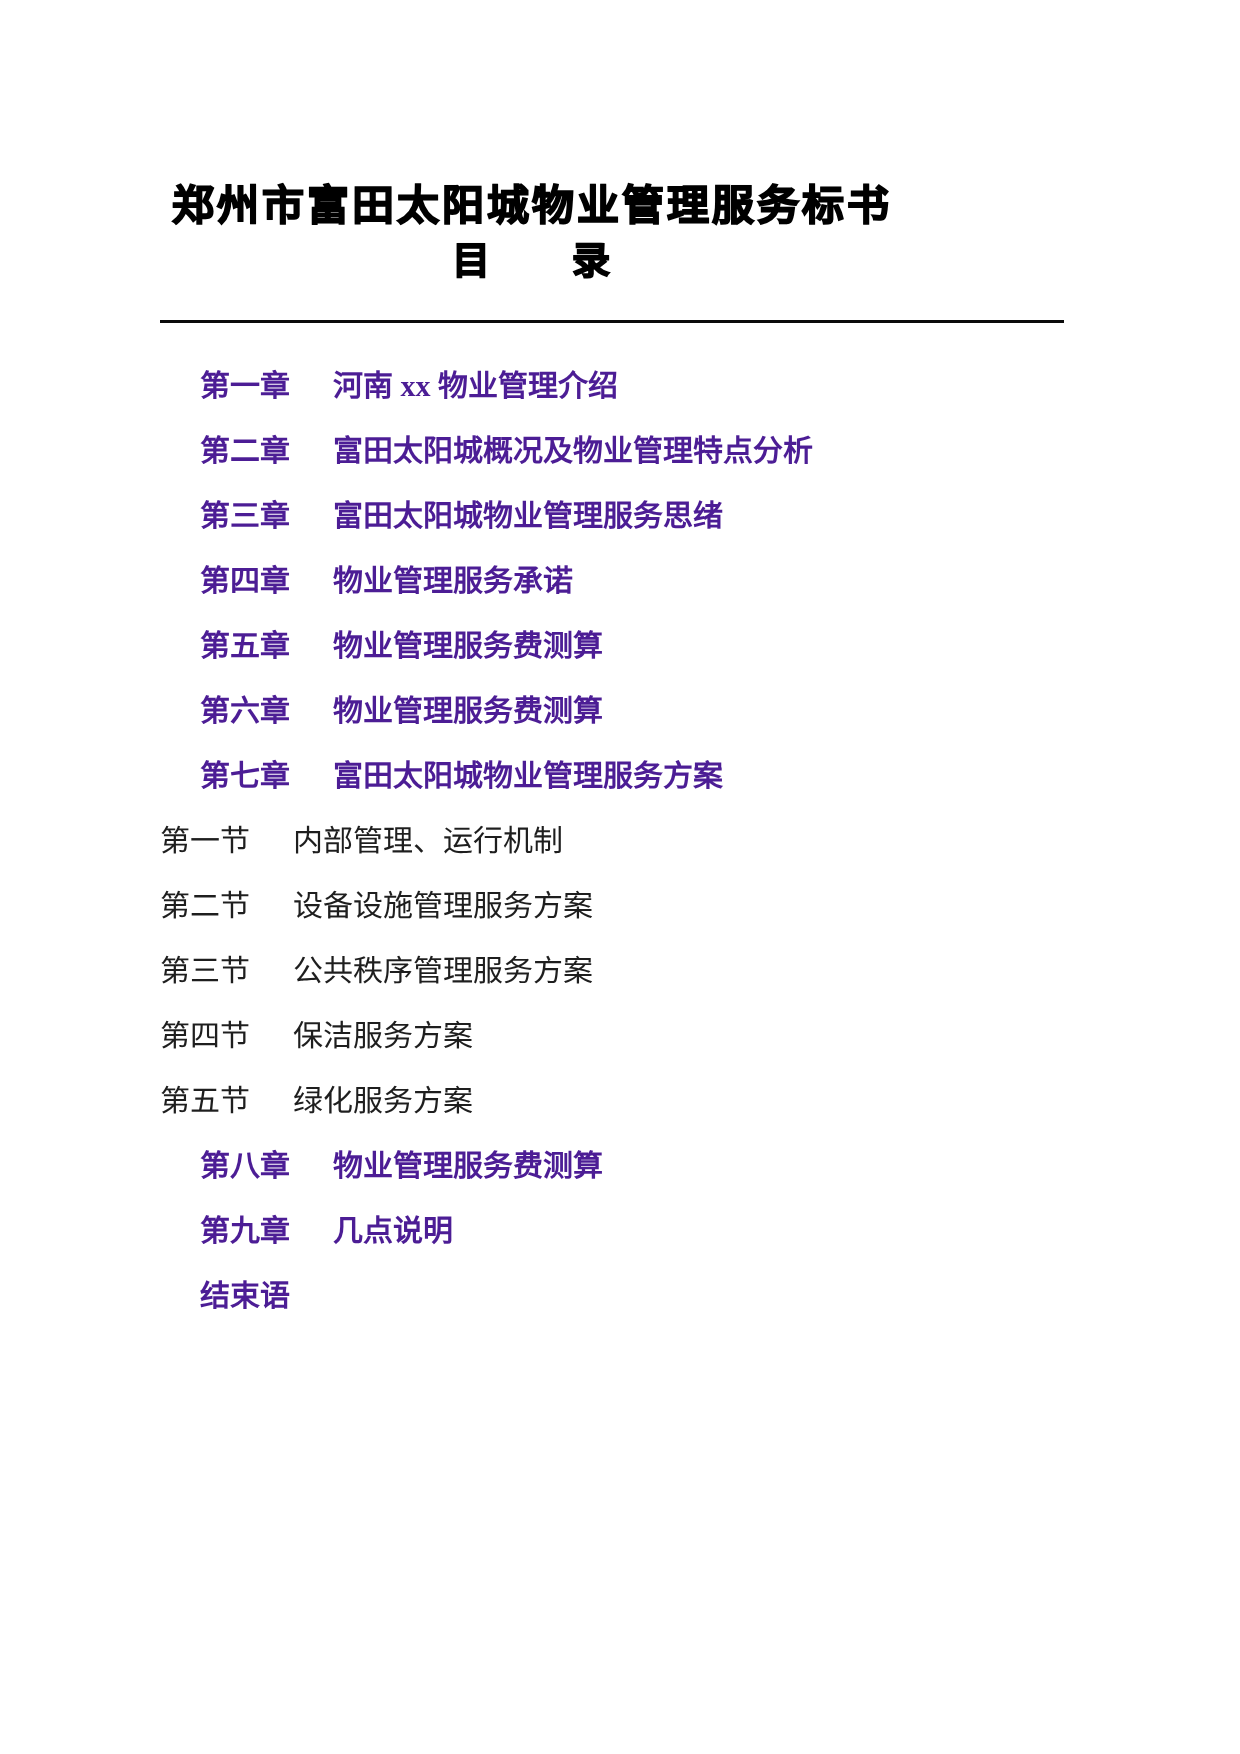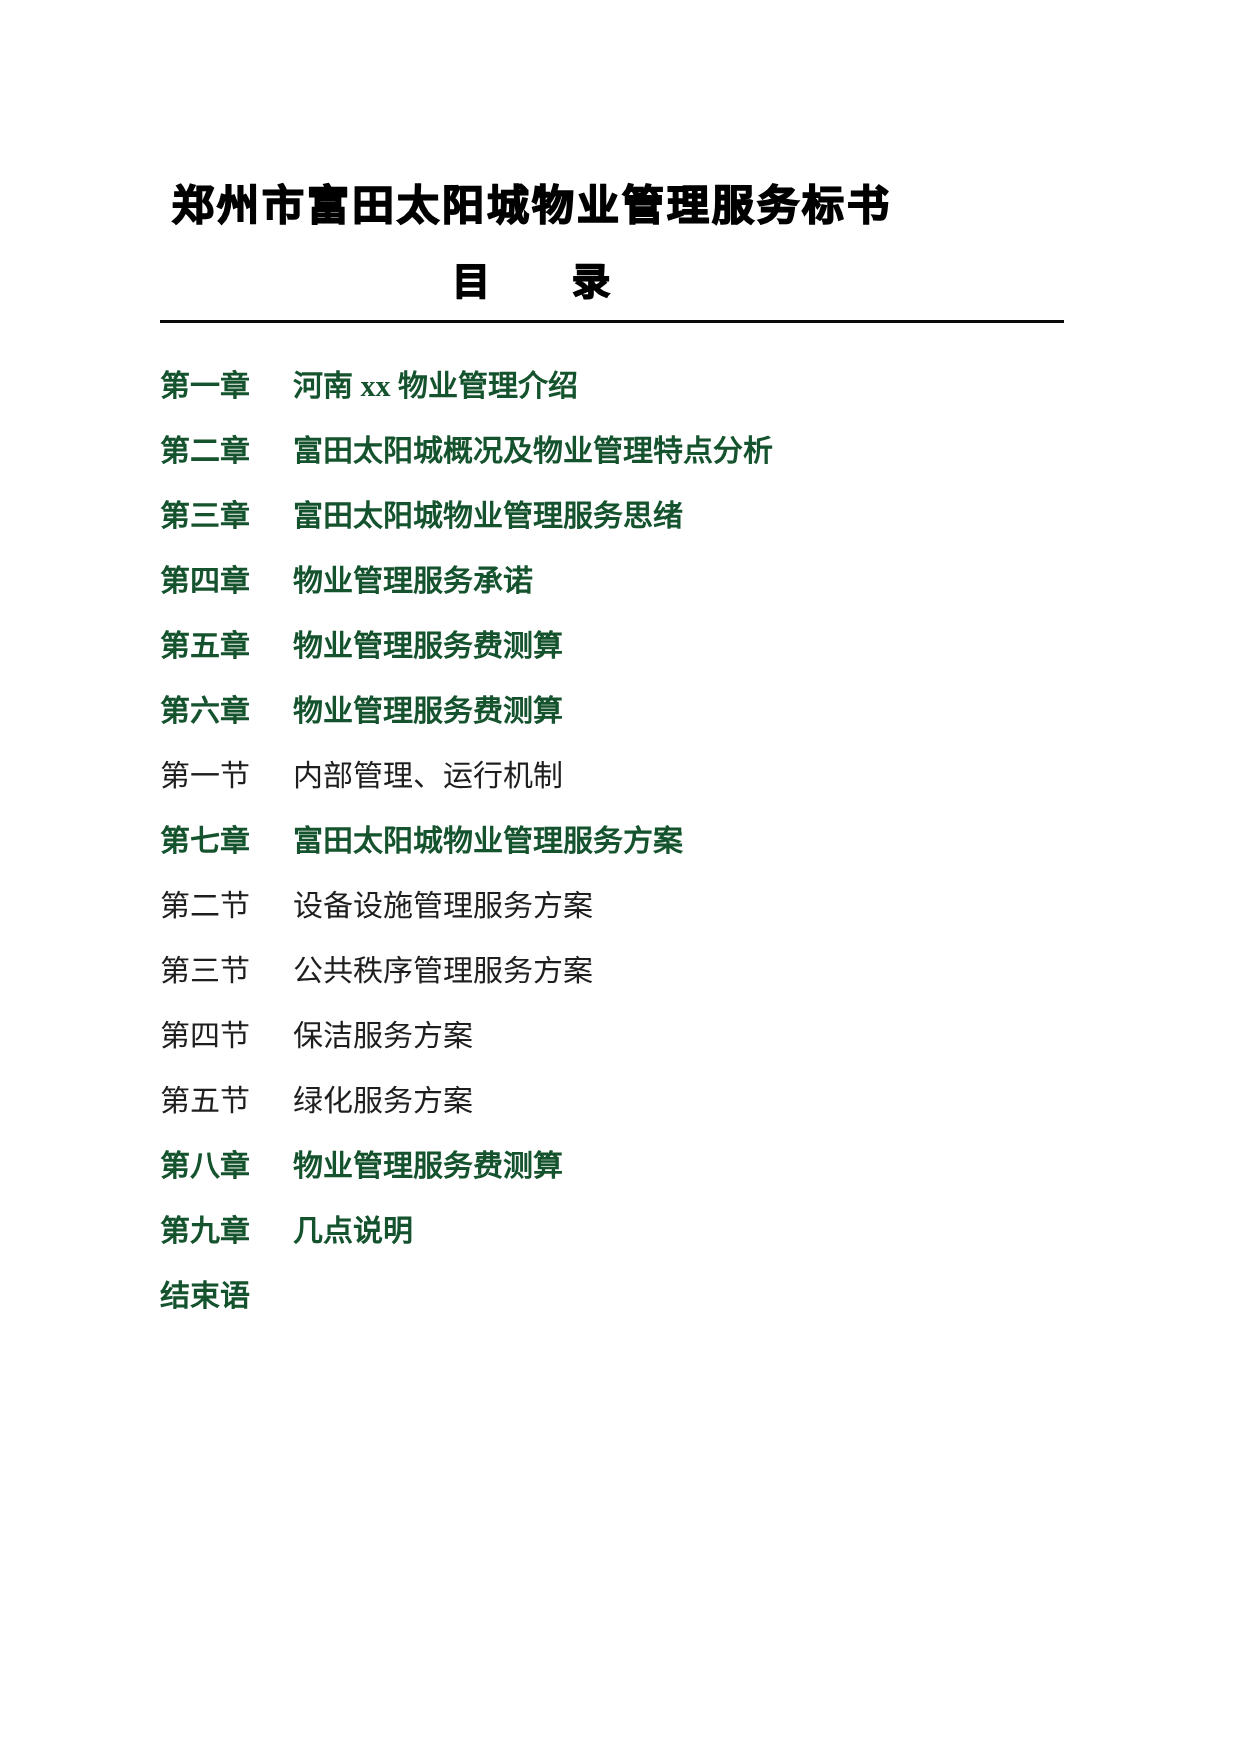--- a/index.html
+++ b/index.html
@@ -28,26 +28,26 @@
     font-size: 42px;
     line-height: 46px;
     font-weight: 900;
     letter-spacing: 3px;
     -webkit-text-stroke: 1.6px #000;
     text-shadow: 0 0 1px #000;
     white-space: nowrap;
   }
   .toc-heading {
     position: absolute;
-    top: 263px;
+    top: 239px;
     left: 74px;
     right: 74px;
     margin: 0;
     text-align: center;
-    font-family: Liberation Mono, monospace;
+    font-family: Liberation Sans, sans-serif;
     font-size: 38px;
     line-height: 44px;
     font-weight: 900;
     letter-spacing: 2px;
     -webkit-text-stroke: 1.6px #000;
     text-shadow: 0 0 1px #000;
     white-space: nowrap;
   }
   .rule {
     position: absolute;
@@ -77,21 +77,22 @@
   .toc-row .no {
     flex: none;
     width: 133px;
   }
   .toc-row .title {
     flex: none;
     text-align: center;
   }
   .chapter {
     font-weight: 700;
-    color: #14532d;
+    color: #4c1d95;
+    margin-left: 40px;
   }
   .section {
     font-weight: 400;
     color: #1e1e1e;
   }
 </style>
 </head>
 <body>
 
 <div class="page">
@@ -120,27 +121,27 @@
       <span class="title">物业管理服务承诺</span>
     </li>
     <li class="toc-row chapter">
       <span class="no">第五章</span>
       <span class="title">物业管理服务费测算</span>
     </li>
     <li class="toc-row chapter">
       <span class="no">第六章</span>
       <span class="title">物业管理服务费测算</span>
     </li>
+    <li class="toc-row chapter">
+      <span class="no">第七章</span>
+      <span class="title">富田太阳城物业管理服务方案</span>
+    </li>
     <li class="toc-row section">
       <span class="no">第一节</span>
       <span class="title">内部管理、运行机制</span>
-    </li>
-    <li class="toc-row chapter">
-      <span class="no">第七章</span>
-      <span class="title">富田太阳城物业管理服务方案</span>
     </li>
     <li class="toc-row section">
       <span class="no">第二节</span>
       <span class="title">设备设施管理服务方案</span>
     </li>
     <li class="toc-row section">
       <span class="no">第三节</span>
       <span class="title">公共秩序管理服务方案</span>
     </li>
     <li class="toc-row section">

